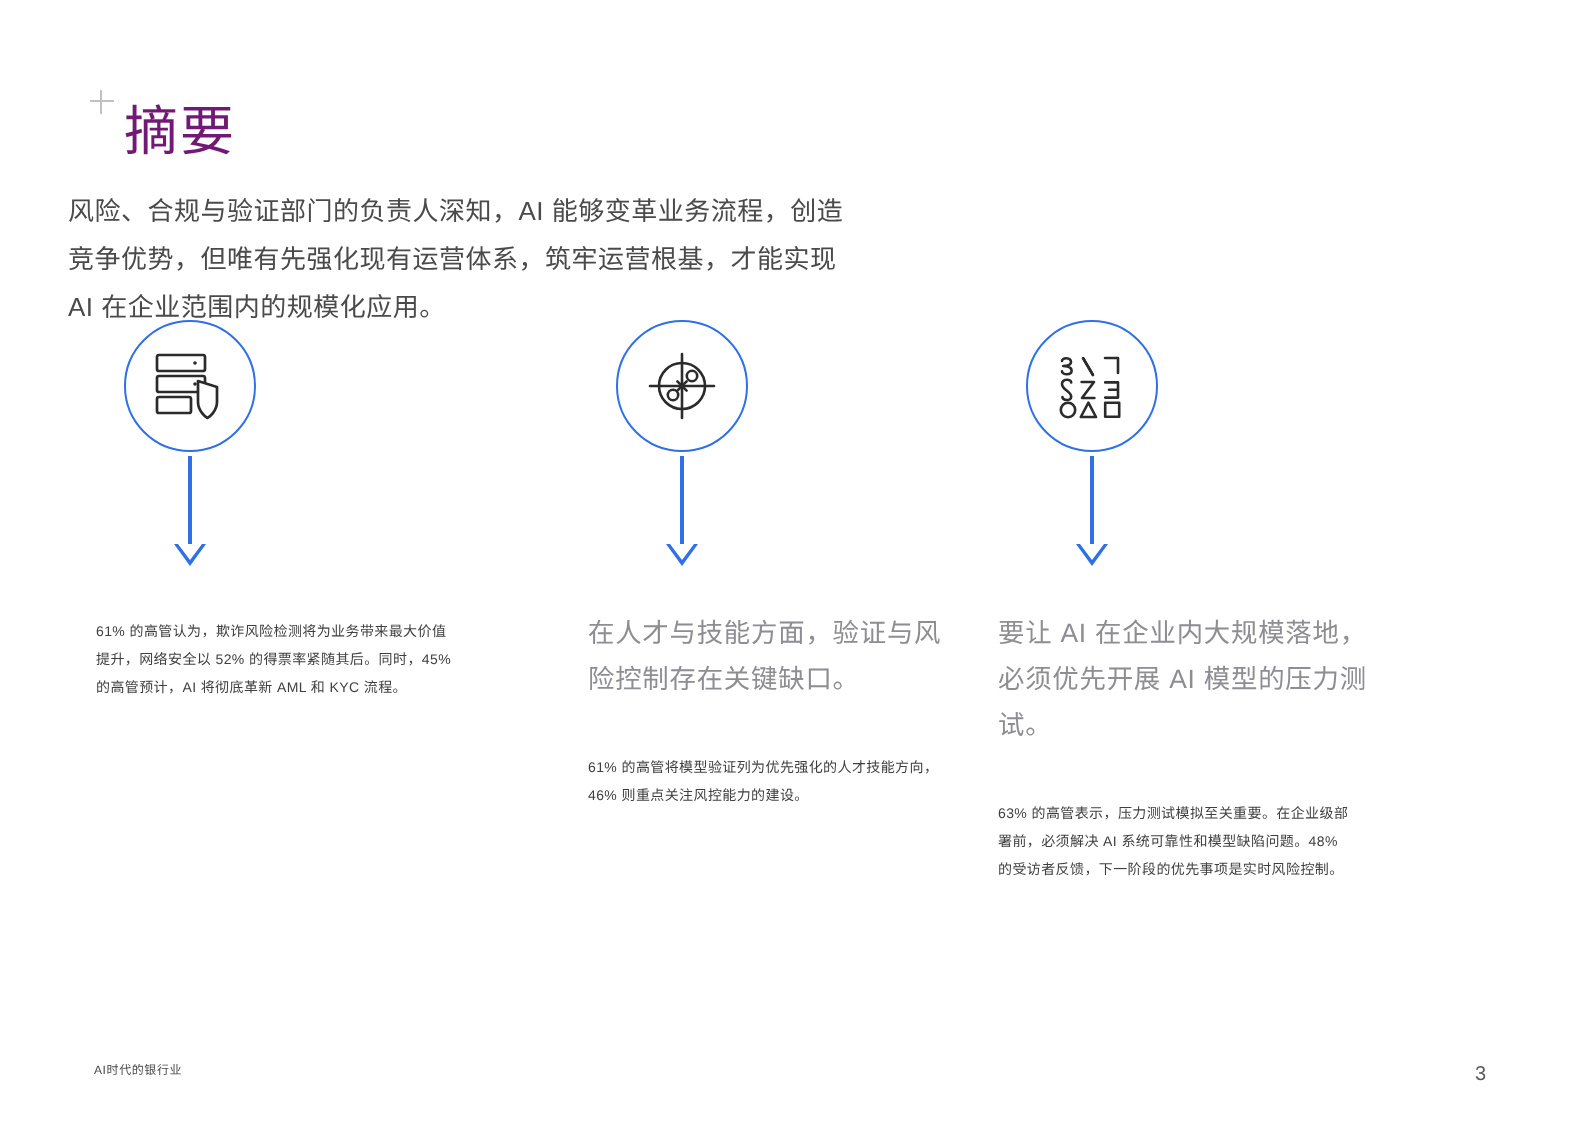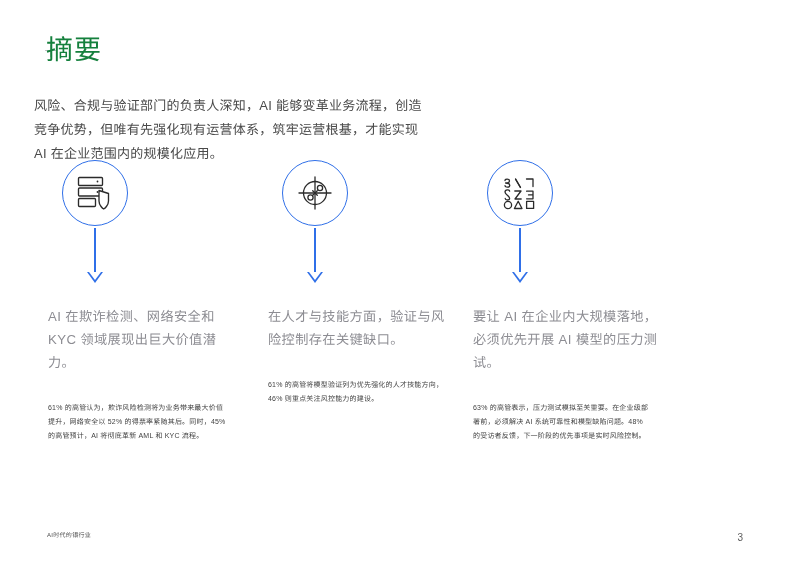--- a/index.html
+++ b/index.html
@@ -41,23 +41,23 @@
   .cm-tl { left: 45px; top: 45px; }
 
   
   .section-title {
     position: absolute;
     left: 46px;
     top: 36px;
     font-size: 27px;
     font-weight: 400;
     letter-spacing: 1px;
-    color: #15803d;
+    color: #701a75;
     line-height: 1.1;
-    margin: 0;
+    margin: 16px;
   }
 
   .intro {
     position: absolute;
     left: 34px;
     top: 94px;
     width: 390px;
     font-size: 13px;
     line-height: 1.85;
     color: #4a4a4a;
@@ -71,21 +71,21 @@
     left: 0;
     top: 160px;
     width: 793px;
     display: flex;
   }
   .column {
     width: 205px;
     position: relative;
   }
   .col-1 { margin-left: 48px; }
-  .col-2 { margin-left: 15px; }
+  .col-2 { margin-left: 41px; }
   .col-3 { }
 
   
   .icon-badge {
     width: 66px;
     height: 66px;
     border: 1.4px solid #2f6fe8;
     border-radius: 50%;
     box-sizing: border-box;
     display: flex;
@@ -190,21 +190,20 @@
           <rect x="3.5" y="24.5" width="17" height="8" rx="1"></rect>
           <path d="M24 16.5 L33.5 19.5 V27 C33.5 31.5 29.6 34.6 28.7 35 C27.9 34.6 24 31.5 24 27 Z" fill="#ffffff"></path>
         </svg>
       </div>
 
       <div class="connector">
         <div class="stem"></div>
         <div class="head"></div>
       </div>
 
-      <h2 class="col-headline">AI 在欺诈检测、网络安全和 KYC 领域展现出巨大价值潜力。</h2>
 
       <p class="col-body">61% 的高管认为，欺诈风险检测将为业务带来最大价值提升，网络安全以 52% 的得票率紧随其后。同时，45% 的高管预计，AI 将彻底革新 AML 和 KYC 流程。</p>
     </div>
 
     <div class="column col-2">
 
       <div class="icon-badge">
         <svg width="40" height="40" viewBox="0 0 40 40" fill="none" stroke="#2b2b2b" stroke-width="1.3" stroke-linecap="round">
           <path d="M8.5 20 A11.5 11.5 0 0 1 20 8.5"></path>
           <path d="M20 8.5 A11.5 11.5 0 0 1 31.5 20"></path>

